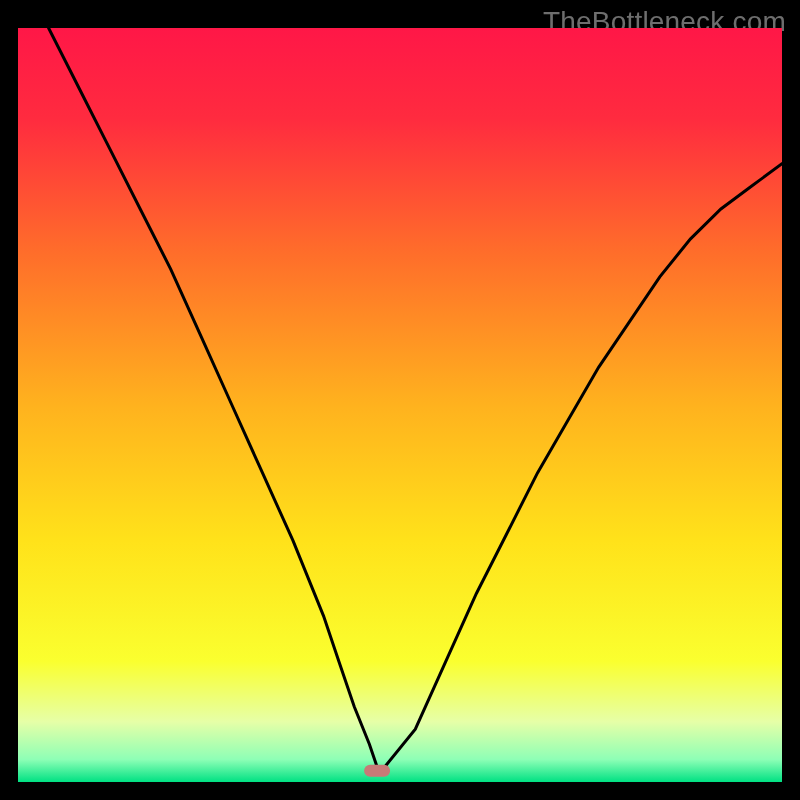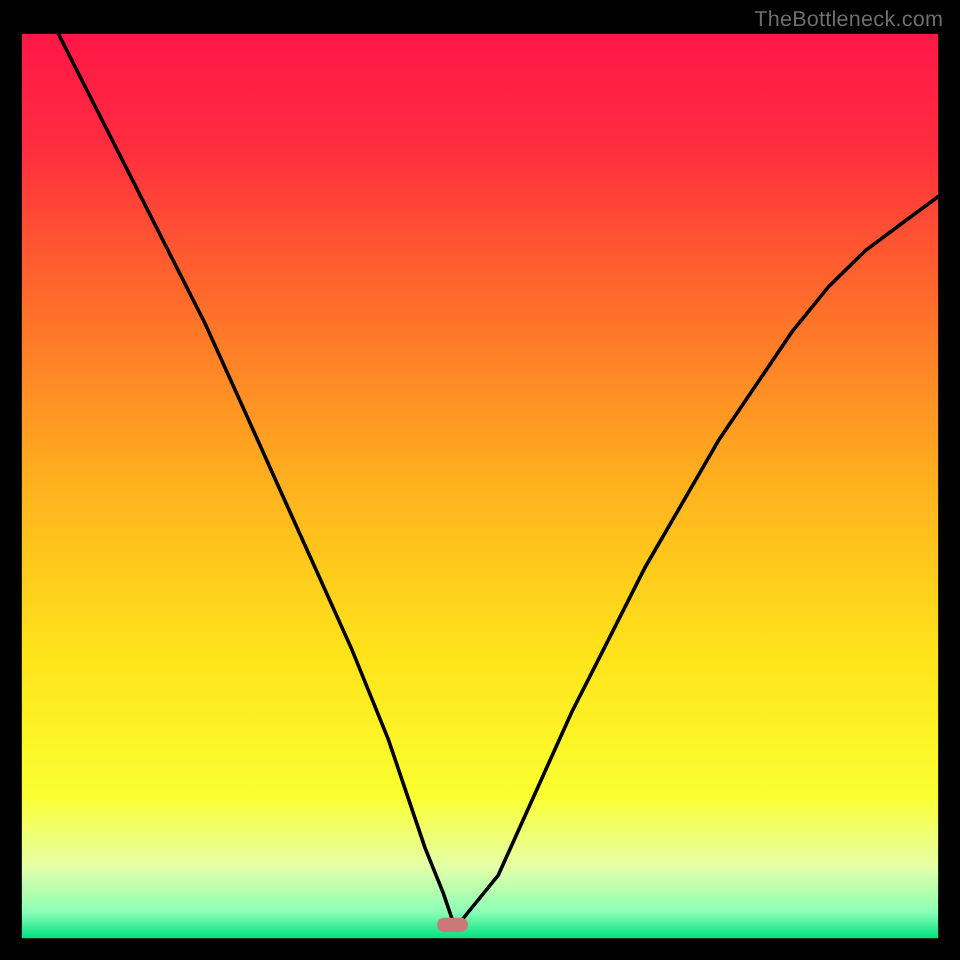--- a/index.html
+++ b/index.html
@@ -24,21 +24,21 @@
     left: 0;
     top: 0;
     width: 764px;
     height: 754px;
   }
   .watermark {
     position: absolute;
     top: 6px;
     right: 14px;
     color: #6e6e6e;
-    font-size: 18px;
+    font-size: 28px;
     font-weight: 500;
     letter-spacing: 0.2px;
   }
 </style>
 </head>
 <body>
 
 <div class="watermark">TheBottleneck.com</div>
 
 <div class="frame">

